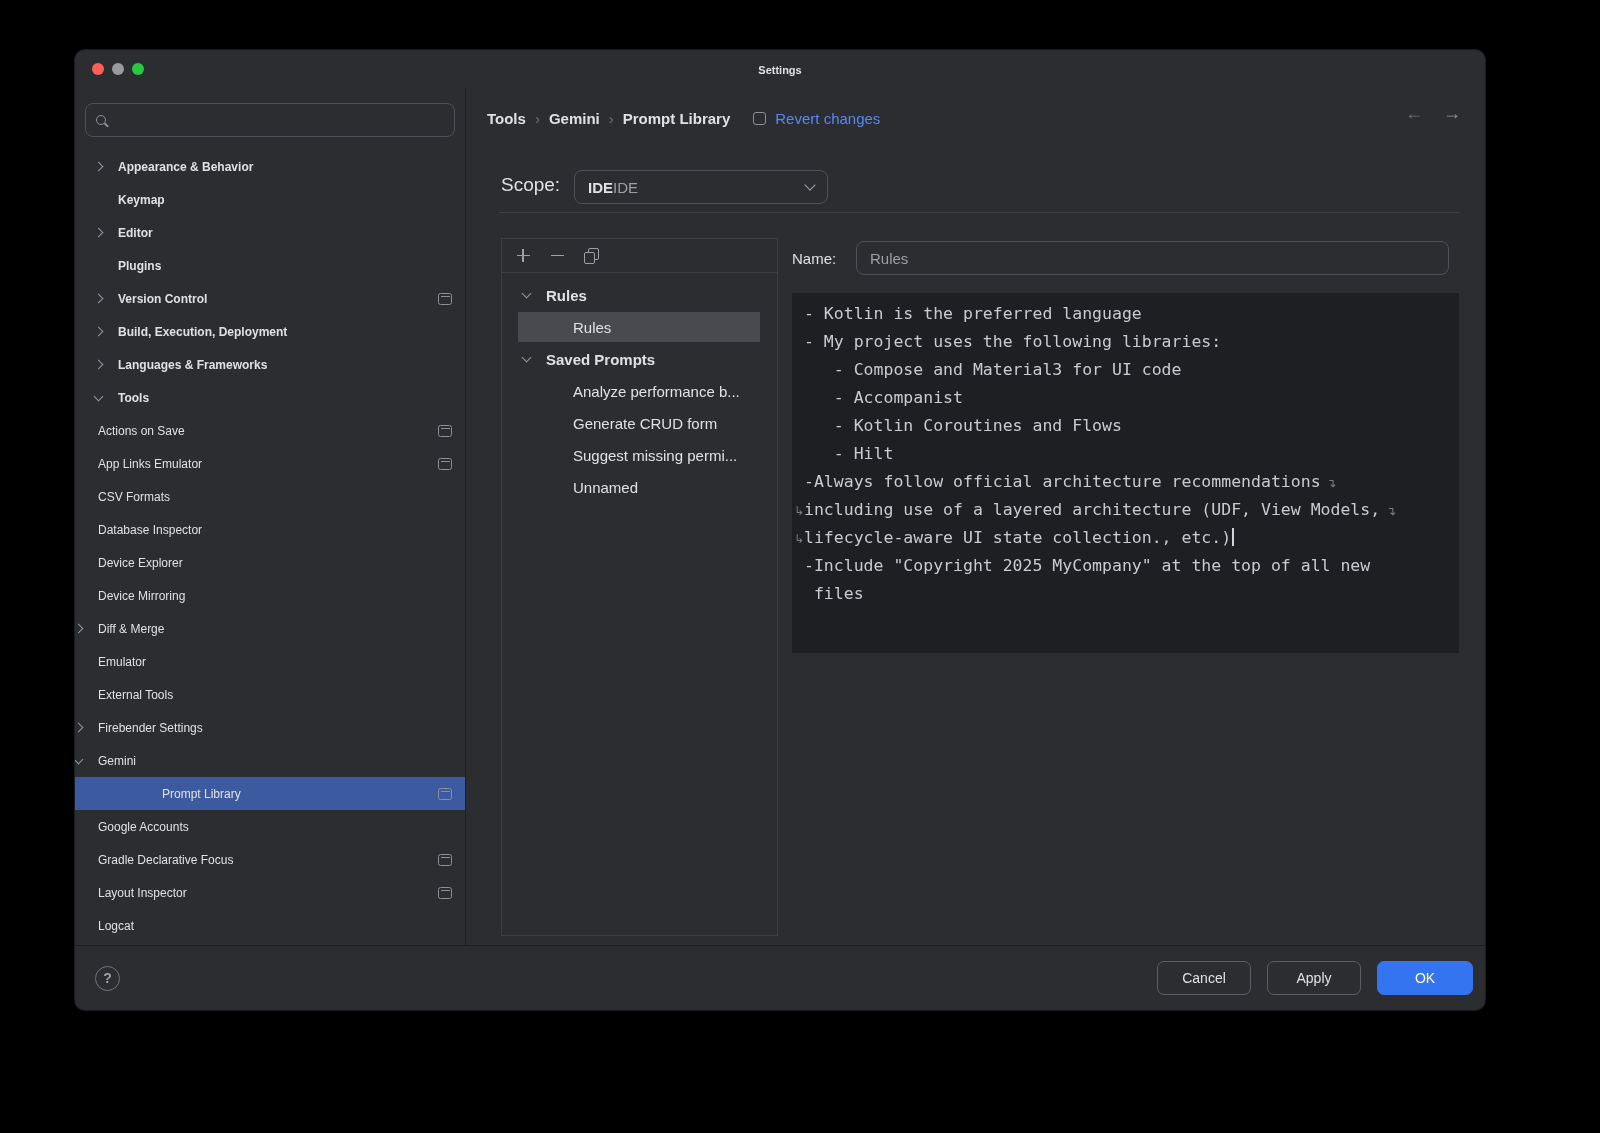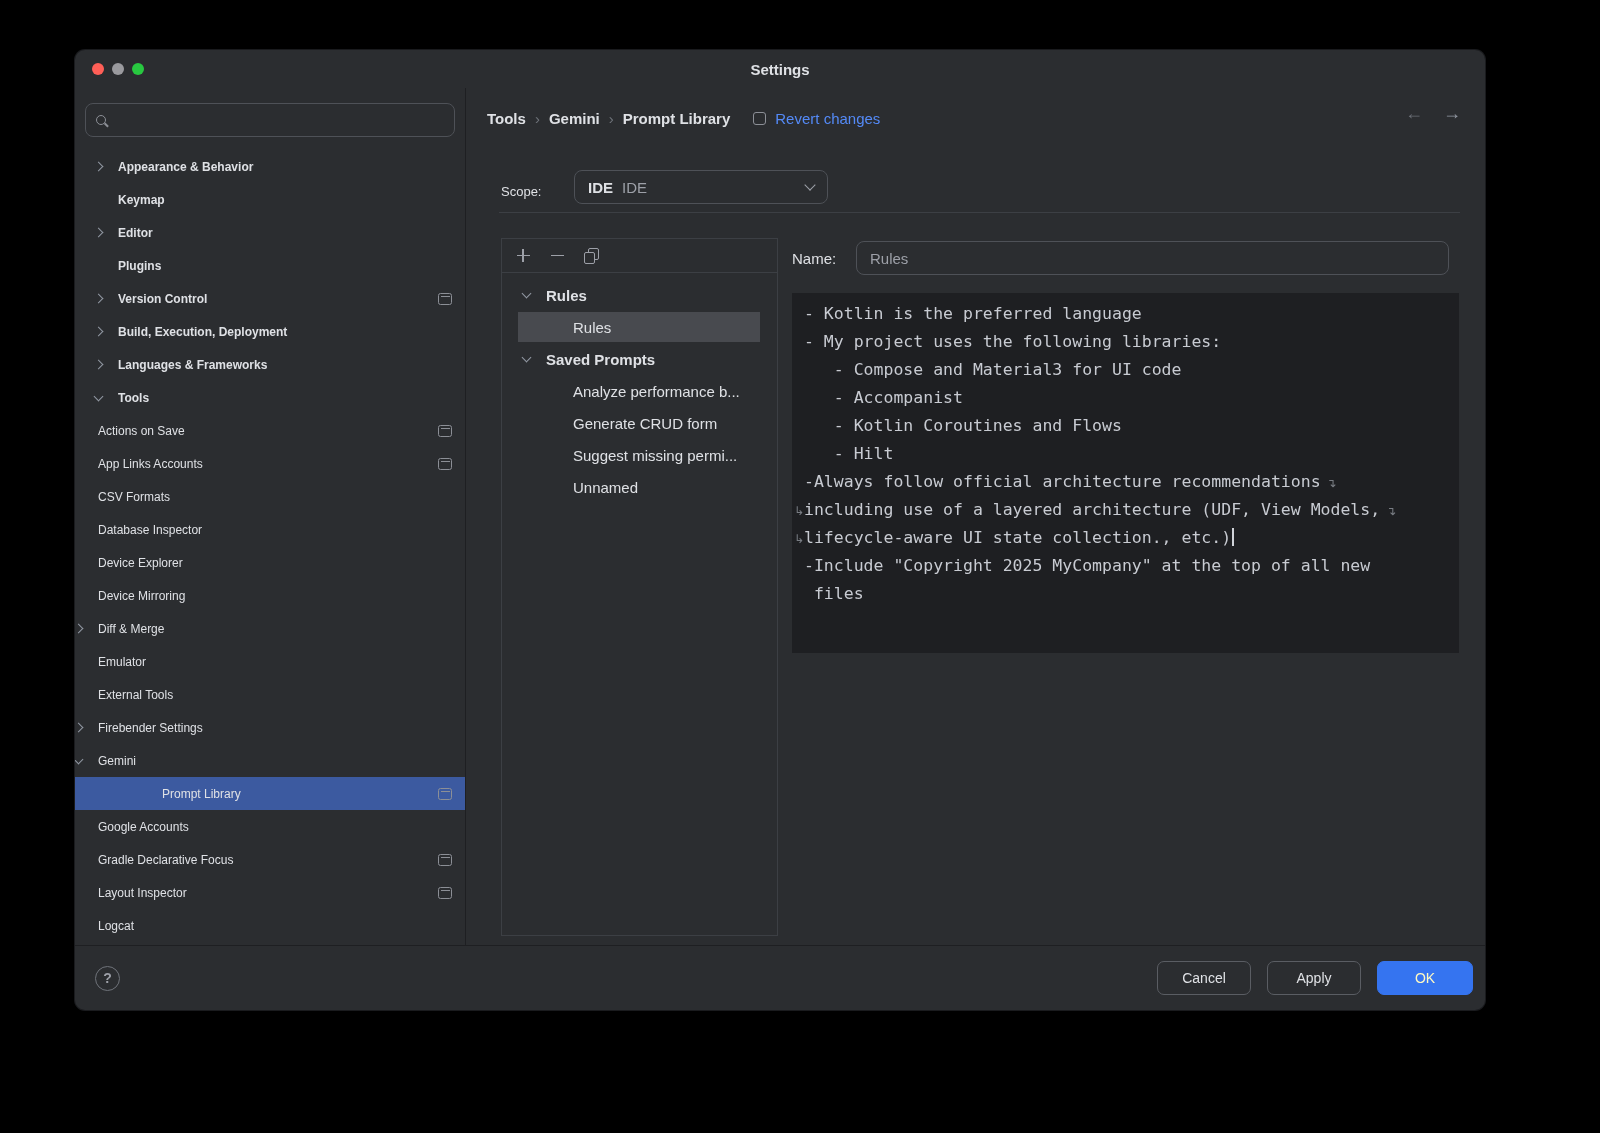--- a/index.html
+++ b/index.html
@@ -7,21 +7,21 @@
     font-family:"Liberation Sans",sans-serif;}
   .window{position:absolute;left:75px;top:50px;width:1410px;height:960px;
     background:#2b2d30;border-radius:10px;overflow:hidden;display:flex;flex-direction:column;
     box-shadow:0 0 0 1px #1a1b1e}
   
   .titlebar{height:38px;position:relative;flex:0 0 auto}
   .traffic{position:absolute;left:17px;top:13px;display:flex;gap:8px}
   .tl{width:12px;height:12px;border-radius:50%;display:inline-block}
   .tl.close{background:#ff5f57}.tl.min{background:#9a9a9e}.tl.max{background:#28c840}
   .win-title{position:absolute;left:0;right:0;top:0;height:38px;line-height:40px;text-align:center;
-    color:#dfe1e5;font-weight:700;font-size:15px}
+    color:#dfe1e5;font-weight:700;font-size:11px}
   
   .main{flex:1;display:flex;min-height:0}
   .sidebar{width:391px;flex:0 0 auto;border-right:1px solid #1e1f22;display:flex;flex-direction:column;min-height:0}
   .search{margin:15px 10px 13px 10px;height:34px;border:1px solid #4e5157;border-radius:8px;
     display:flex;align-items:center;padding:0 10px;gap:8px;flex:0 0 auto}
   .mag{width:10px;height:10px;border:1.6px solid #8c8f96;border-radius:50%;position:relative;flex:0 0 auto}
   .mag::after{content:'';position:absolute;width:5px;height:1.6px;background:#8c8f96;
     transform:rotate(45deg);right:-4px;bottom:-2px}
   .search-input{flex:1;background:transparent;border:none;outline:none;color:#dfe1e5;font-size:14px;
     font-family:"Liberation Sans",sans-serif}
@@ -45,23 +45,23 @@
   .crumbrow{position:absolute;left:21px;top:18px;height:24px;display:flex;align-items:center;gap:9px;font-size:15px}
   .bc{display:flex;align-items:center;gap:9px}
   .bc-part{font-weight:700;color:#dfe1e5;cursor:default}
   .bc-sep{color:#6f737a;font-weight:400}
   .revert-icon{width:13px;height:13px;border:1.4px solid #8c8f96;border-radius:3px;margin-left:14px;flex:0 0 auto}
   .revert{color:#548af7;cursor:pointer;text-decoration:none;font-size:15px}
   .navarrows{position:absolute;right:24px;top:15px;display:flex;gap:20px;font-size:18px}
   .arrow{cursor:pointer}
   .arrow.back{color:#6b6f76}
   .arrow.fwd{color:#9299a3}
-  .scope-label{position:absolute;left:35px;top:96px;font-size:13px;color:#dfe1e5}
+  .scope-label{position:absolute;left:35px;top:86px;font-size:19px;color:#dfe1e5}
   .combo{position:absolute;left:108px;top:82px;width:254px;height:34px;border:1px solid #4e5157;border-radius:8px;
-    background:#2b2d30;display:flex;align-items:center;padding:0 13px;gap:9px;font-size:15px;cursor:pointer}
+    background:#2b2d30;display:flex;align-items:center;padding:0 13px;font-size:15px;cursor:pointer}
   .combo .tag{font-weight:700;color:#dfe1e5}
   .combo .val{color:#9da0a8;flex:1}
   .cchev{width:8px;height:8px;border-right:1.7px solid #9da0a8;border-bottom:1.7px solid #9da0a8;
     transform:rotate(45deg);margin-top:-4px;flex:0 0 auto}
   .hdiv{position:absolute;left:33px;right:25px;top:124px;height:1px;background:#3c3f44}
   
   .panel{position:absolute;left:35px;top:150px;width:277px;height:698px;border:1px solid #3c3f44;
     display:flex;flex-direction:column}
   .panel-toolbar{height:34px;flex:0 0 auto;border-bottom:1px solid #3c3f44;display:flex;align-items:center;
     padding:0 8px;gap:8px}
@@ -182,21 +182,21 @@
     <span class="chevslot">
               <span class="chev hidden"></span>
             </span>
     <span class="lbl">Actions on Save</span>
     <span class="winicon"></span>
   </div>
           <div class="nav-item lvl1">
     <span class="chevslot">
               <span class="chev hidden"></span>
             </span>
-    <span class="lbl">App Links Accounts</span>
+    <span class="lbl">App Links Emulator</span>
     <span class="winicon"></span>
   </div>
           <div class="nav-item lvl1">
     <span class="chevslot">
               <span class="chev hidden"></span>
             </span>
     <span class="lbl">CSV Formats</span>
 
   </div>
           <div class="nav-item lvl1">

